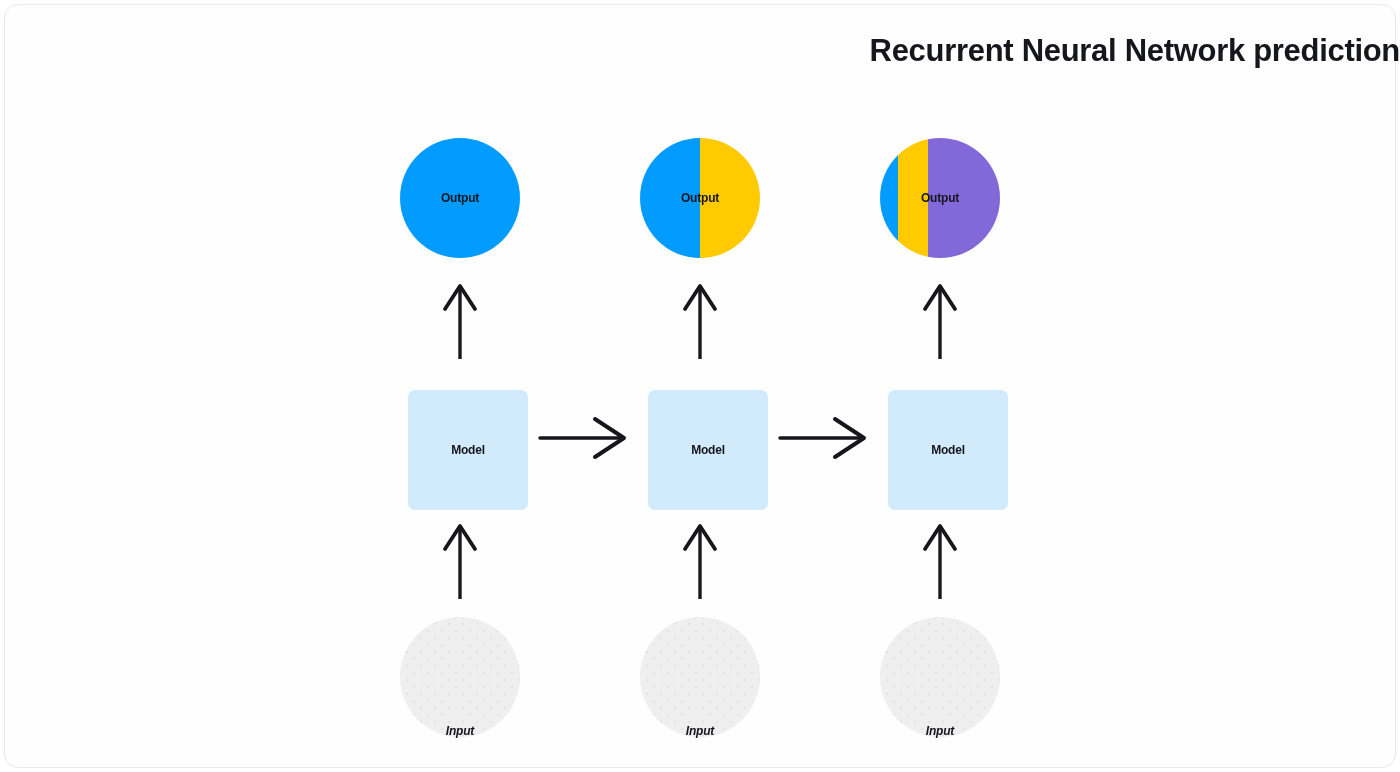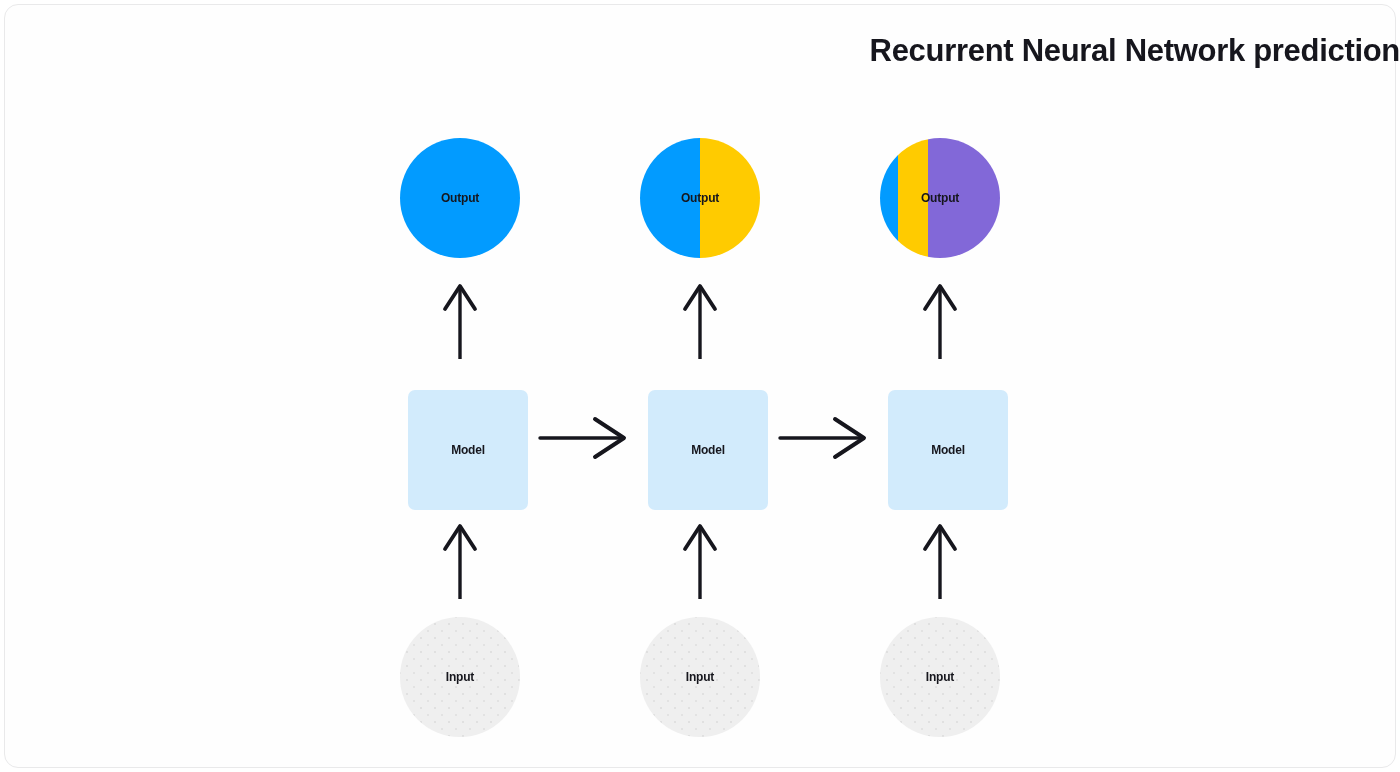--- a/index.html
+++ b/index.html
@@ -115,22 +115,23 @@
     width: 120px;
     height: 120px;
     border-radius: 50%;
     background-color: #efefef;
     background-image:
       radial-gradient(#e0e0e0 1.15px, transparent 1.2px),
       radial-gradient(#e2e2e2 1.05px, transparent 1.1px);
     background-size: 14px 14px, 14px 14px;
     background-position: 0 0, 7px 7px;
     display: flex;
-    align-items: center;
+    align-items: flex-end;
     justify-content: center;
+    font-style: italic;
   }
 
   
   .arrow-up {
     position: absolute;
     left: 96px;
     width: 48px;
   }
   .arrow-up-top    { top: 281px; height: 78px; }
   .arrow-up-bottom { top: 521px; height: 78px; }

